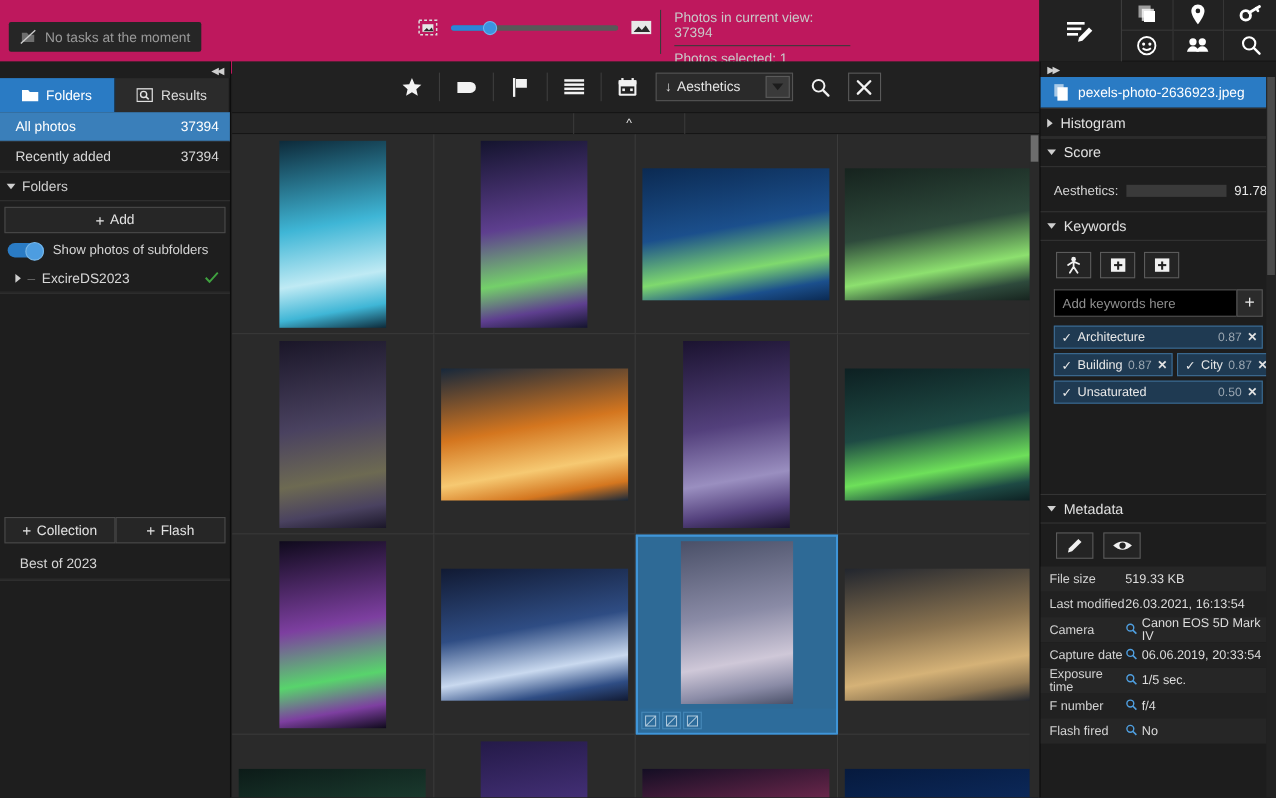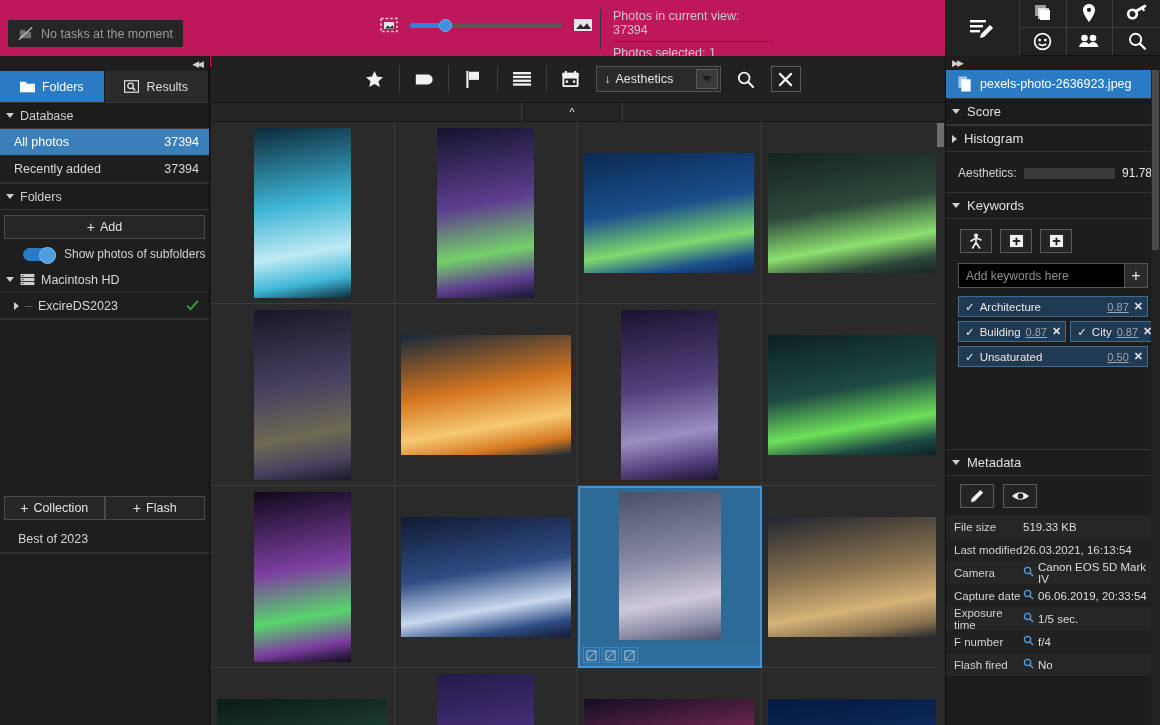--- a/index.html
+++ b/index.html
@@ -83,21 +83,21 @@
   .sb-row {
     display: flex; align-items: center; justify-content: space-between;
     height: 27px; padding: 0 10px 0 14px; font-size: 12.5px; color: #d8d8d8;
     border-bottom: 1px solid #2a2a2a;
   }
   .sb-row.sel { background: #3a7fba; color: #fff; }
   .btn-wide {
     margin: 5px 4px; height: 24px; display: flex; align-items: center; justify-content: center;
     gap: 5px; background: #262626; border: 1px solid #4a4a4a; color: #e2e2e2; font-size: 12.5px;
   }
-  .toggle-row { display: flex; align-items: center; gap: 8px; padding: 3px 0 6px 23px; }
+  .toggle-row { display: flex; align-items: center; gap: 8px; padding: 3px 0 6px 7px; }
   .toggle {
     width: 33px; height: 13px; border-radius: 7px; background: #2a7bc4; position: relative;
   }
   .toggle::after {
     content:''; position:absolute; right: 0px; top: -1px; width: 15px; height: 15px;
     border-radius: 50%; background: #4d9de0; border: 1px solid #7ab8e8;
   }
   .tree-row { display:flex; align-items:center; gap:6px; height: 26px; padding-left: 6px; font-size:12.5px; color:#d8d8d8; border-bottom:1px solid #2a2a2a;}
   .tree-child { padding-left: 14px; position: relative; }
   .collections-btns { display: flex; gap: 0; margin: 5px 4px; }
@@ -178,21 +178,21 @@
     flex:1; height:25px; background:#000000; border:1px solid #565656; border-right:none;
     color:#8f8f8f; font-size:12px; padding-left:7px; display:flex; align-items:center;
   }
   .kw-add { width:24px; height:25px; background:#2b2b2b; border:1px solid #565656; display:flex;align-items:center;justify-content:center;font-size:16px;color:#e6e6e6;}
   .kw-list { padding: 0 12px; }
   .kw-line { display:flex; gap:4px; margin-bottom:4px; }
   .kw-chip {
     display:flex; align-items:center; gap:5px; height:21px; padding: 0 4px 0 6px;
     background:#1f3a52; border:1px solid #3d6d94; font-size:11.5px; color:#e8e8e8;
   }
-  .kw-chip .score { color:#9aa6b1; font-size:11px;text-decoration:underline; }
+  .kw-chip .score { color:#9aa6b1; font-size:11px; }
   .kw-chip .x { color:#e4e4e4; font-weight:bold; font-size:11px; }
   .kw-chip.full { flex:1; }
   .kw-chip.full .score { margin-left:auto; }
   .meta-icons { display:flex; gap:9px; padding: 8px 0 7px 14px; }
   .meta-btn { width:34px; height:24px; border:1px solid #5b5b5b; background:#242424; display:flex; align-items:center; justify-content:center;}
   .meta-tbl { display:flex; flex-direction:column; }
   .meta-row { display:flex; height:23px; align-items:center; font-size:11.5px; }
   .meta-row:nth-child(odd) { background:#262626; }
   .meta-row:nth-child(even) { background:#212121; }
   .meta-k { width: 77px; padding-left: 8px; color:#d2d2d2; }
@@ -312,56 +312,40 @@
       <div class="sb-tab">
         <svg width="15" height="13" viewBox="0 0 16 14">
           <rect x="0.5" y="0.8" width="15" height="12.4" fill="none" stroke="#e0e0e0" stroke-width="1.3"></rect>
           <circle cx="7" cy="6.3" r="3" fill="none" stroke="#e0e0e0" stroke-width="1.4"></circle>
           <line x1="9.2" y1="8.5" x2="12" y2="11.2" stroke="#e0e0e0" stroke-width="1.6"></line>
         </svg>
         <span>Results</span>
       </div>
     </div>
 
-    <div class="sb-section">
-      <span class="caret-d"></span>
-      <span>Database</span>
-    </div>
     <div class="sb-row sel">
       <span>All photos</span>
       <span>37394</span>
     </div>
     <div class="sb-row">
       <span>Recently added</span>
       <span>37394</span>
     </div>
 
     <div class="sb-section">
       <span class="caret-d"></span>
       <span>Folders</span>
     </div>
     <div class="btn-wide">
       <span style="font-size:14px;line-height:12px;">+</span>
       <span>Add</span>
     </div>
     <div class="toggle-row">
       <span class="toggle"></span>
       <span>Show photos of subfolders</span>
-    </div>
-    <div class="tree-row">
-      <span class="caret-d"></span>
-      <svg width="15" height="13" viewBox="0 0 16 14">
-        <rect x="0.6" y="1" width="14.8" height="3.4" fill="#cfcfcf"></rect>
-        <rect x="0.6" y="5.3" width="14.8" height="3.4" fill="#cfcfcf"></rect>
-        <rect x="0.6" y="9.6" width="14.8" height="3.4" fill="#cfcfcf"></rect>
-        <circle cx="3" cy="2.7" r="0.8" fill="#333"></circle>
-          <circle cx="3" cy="7" r="0.8" fill="#333"></circle>
-          <circle cx="3" cy="11.3" r="0.8" fill="#333"></circle>
-      </svg>
-      <span>Macintosh HD</span>
     </div>
     <div class="tree-row tree-child" style="justify-content:space-between;padding-right:10px;">
       <span style="display:flex;align-items:center;gap:6px;">
         <span class="caret-r"></span>
         <span style="color:#6a6a6a;">–</span>
         <span>ExcireDS2023</span>
       </span>
       <svg width="13" height="11" viewBox="0 0 14 12">
         <path d="M1 6 l3.8 4 L13 1" fill="none" stroke="#3fa13f" stroke-width="1.9"></path>
       </svg>
@@ -540,27 +524,27 @@
 
     <div class="rp-file">
       <svg width="15" height="16" viewBox="0 0 16 17">
         <rect x="0.5" y="0.5" width="9" height="12" fill="#fff" opacity=".6"></rect>
         <rect x="3.5" y="3.5" width="10" height="13" fill="#fff"></rect>
       </svg>
       <span>pexels-photo-2636923.jpeg</span>
     </div>
 
     <div class="rp-sect">
+      <span class="caret-r"></span>
+      <span>Histogram</span>
+    </div>
+
+    <div class="rp-sect">
       <span class="caret-d"></span>
       <span>Score</span>
-    </div>
-
-    <div class="rp-sect">
-      <span class="caret-r"></span>
-      <span>Histogram</span>
     </div>
     <div class="score-row">
       <span>Aesthetics:</span>
       <span class="bar-outer">
         <span class="bar-fill" id="score-bar" style="width: 91.78%;"></span>
       </span>
       <span style="color:#e8e8e8;">91.78</span>
     </div>
 
     <div class="rp-sect">

